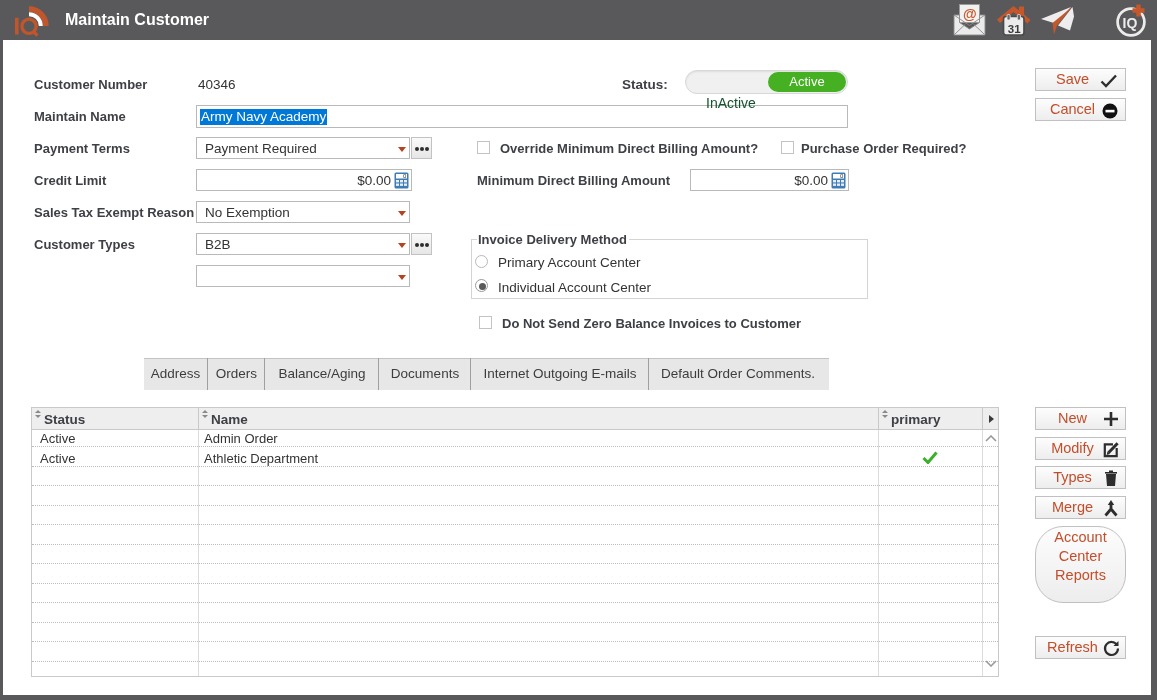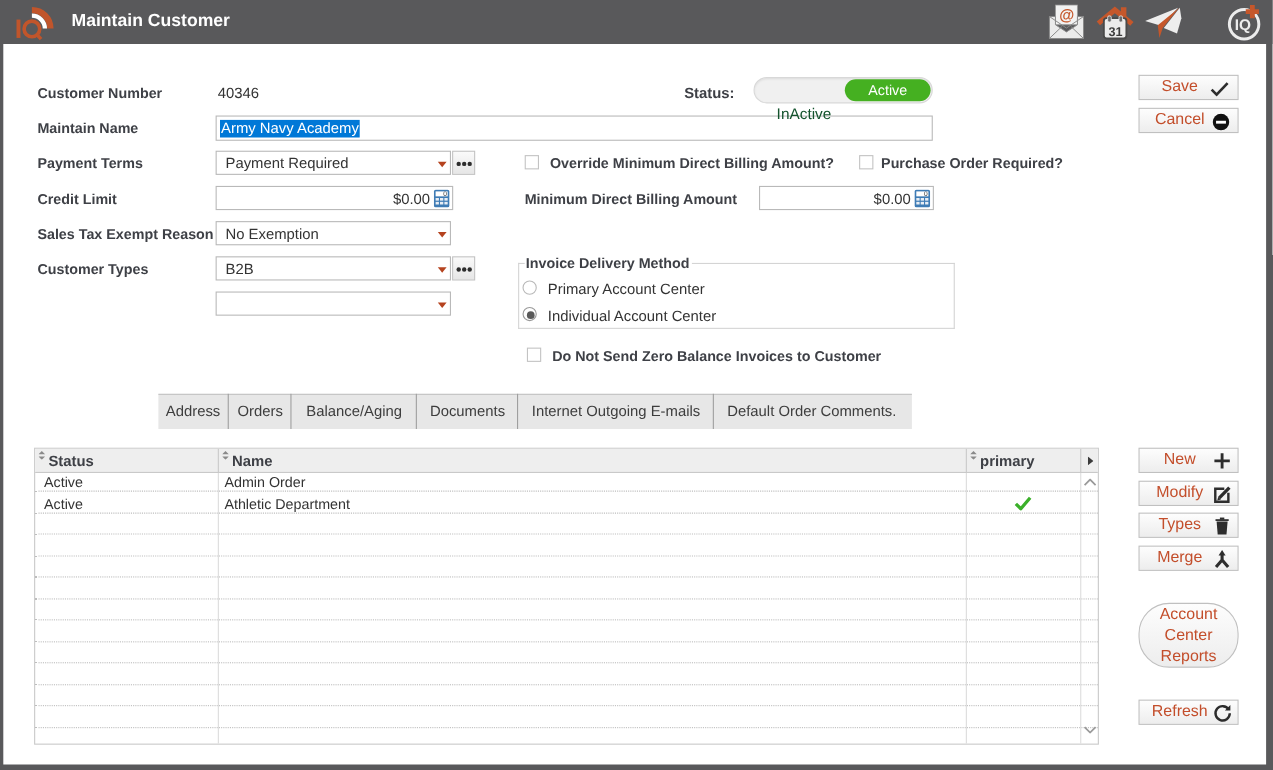--- a/index.html
+++ b/index.html
@@ -275,21 +275,21 @@
         <rect x="5" y="0.5" width="4" height="2" fill="#2d2d2d"></rect>
       </svg>
   </div>
   <div class="btn" style="left:1035px;top:496px;">
       <span class="t">Merge</span>
     <svg width="16" height="17" viewBox="0 0 16 17" style="position:absolute;right:6px;top:3px;">
         <path d="M8 4 L8 9 M8 9 L2.5 15.5 M8 9 L13.5 15.5" stroke="#2d2d2d" stroke-width="2.8" fill="none"></path>
         <path d="M8 0 L11.2 5 L4.8 5 Z" fill="#2d2d2d"></path>
       </svg>
   </div>
-  <div class="btn" style="left:1035px;top:548px;height:59px;border-radius:28px;">
+  <div class="btn" style="left:1035px;top:526px;height:77px;border-radius:28px;">
       <span class="t" style="margin-right:0;line-height:19px;padding-top:1px;">Account<br>Center<br>Reports</span>
     </div>
   <div class="btn" style="left:1035px;top:636px;">
       <span class="t">Refresh</span>
     <svg width="17" height="17" viewBox="0 0 17 17" style="position:absolute;right:5px;top:3px;">
         <path d="M14 5 A 6.5 6.5 0 1 0 15 8.5" fill="none" stroke="#2d2d2d" stroke-width="2.2"></path>
         <path d="M15.5 1 L15.5 6 L10.5 6 Z" fill="#2d2d2d"></path>
       </svg>
   </div>
 

